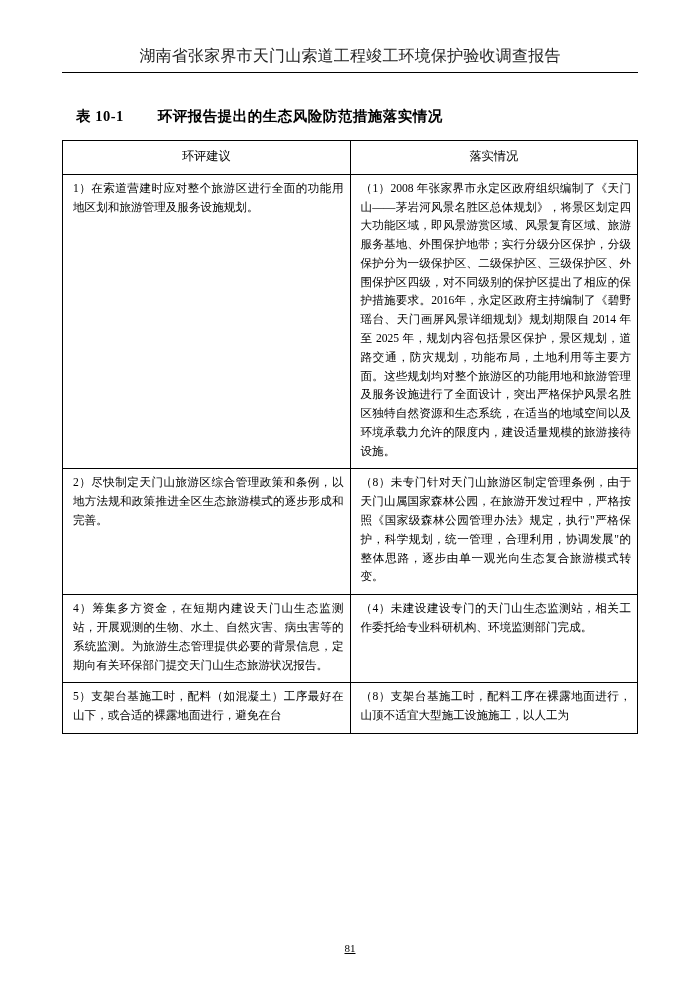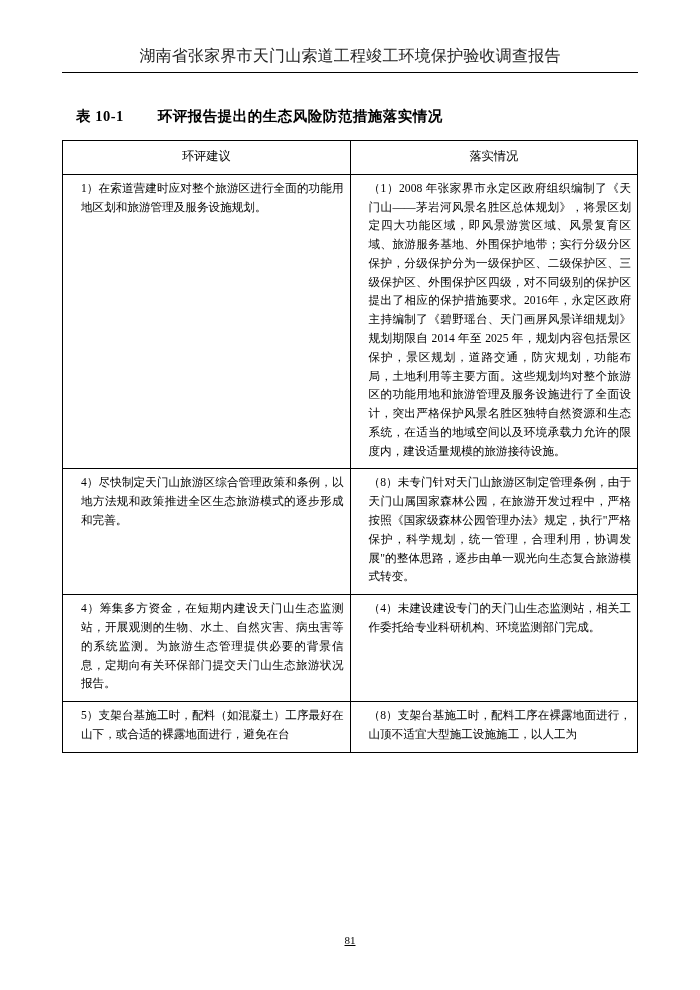--- a/index.html
+++ b/index.html
@@ -44,38 +44,38 @@
     margin-right: 34px;
   }
   table.main {
     border-collapse: collapse;
     width: 100%;
     table-layout: fixed;
   }
   table.main td, table.main th {
     border: 1px solid #000;
     vertical-align: top;
-    padding: 5px 6px 7px 18px;
+    padding: 5px 6px 7px 10px;
     font-size: 11.6px;
     line-height: 1.62;
     text-align: justify;
     text-justify: inter-ideograph;
     word-break: break-all;
   }
   table.main th {
     text-align: center;
     font-weight: normal;
     font-size: 12.2px;
     padding: 6px 6px 7px 6px;
   }
   td.col-left { width: 50%; }
   td.col-right { width: 50%; }
   .footer-pagenum {
     position: absolute;
-    bottom: 44px;
+    bottom: 36px;
     left: 0;
     width: 700px;
     text-align: center;
     font-size: 11px;
     text-decoration: underline;
   }
 </style>
 </head>
 <body>
 
@@ -94,21 +94,21 @@
         <th>环评建议</th>
         <th>落实情况</th>
       </tr>
     </thead>
     <tbody>
       <tr>
         <td class="col-left">1）在索道营建时应对整个旅游区进行全面的功能用地区划和旅游管理及服务设施规划。</td>
         <td class="col-right">（1）2008 年张家界市永定区政府组织编制了《天门山——茅岩河风景名胜区总体规划》，将景区划定四大功能区域，即风景游赏区域、风景复育区域、旅游服务基地、外围保护地带；实行分级分区保护，分级保护分为一级保护区、二级保护区、三级保护区、外围保护区四级，对不同级别的保护区提出了相应的保护措施要求。2016年，永定区政府主持编制了《碧野瑶台、天门画屏风景详细规划》规划期限自 2014 年至 2025 年，规划内容包括景区保护，景区规划，道路交通，防灾规划，功能布局，土地利用等主要方面。这些规划均对整个旅游区的功能用地和旅游管理及服务设施进行了全面设计，突出严格保护风景名胜区独特自然资源和生态系统，在适当的地域空间以及环境承载力允许的限度内，建设适量规模的旅游接待设施。</td>
       </tr>
       <tr>
-        <td class="col-left">4）尽快制定天门山旅游区综合管理政策和条例，以地方法规和政策推进全区生态旅游模式的逐步形成和完善。</td>
+        <td class="col-left">2）尽快制定天门山旅游区综合管理政策和条例，以地方法规和政策推进全区生态旅游模式的逐步形成和完善。</td>
         <td class="col-right">（8）未专门针对天门山旅游区制定管理条例，由于天门山属国家森林公园，在旅游开发过程中，严格按照《国家级森林公园管理办法》规定，执行"严格保护，科学规划，统一管理，合理利用，协调发展"的整体思路，逐步由单一观光向生态复合旅游模式转变。</td>
       </tr>
       <tr>
         <td class="col-left">4）筹集多方资金，在短期内建设天门山生态监测站，开展观测的生物、水土、自然灾害、病虫害等的系统监测。为旅游生态管理提供必要的背景信息，定期向有关环保部门提交天门山生态旅游状况报告。</td>
         <td class="col-right">（4）未建设建设专门的天门山生态监测站，相关工作委托给专业科研机构、环境监测部门完成。</td>
       </tr>
       <tr>
         <td class="col-left">5）支架台基施工时，配料（如混凝土）工序最好在山下，或合适的裸露地面进行，避免在台</td>
         <td class="col-right">（8）支架台基施工时，配料工序在裸露地面进行，山顶不适宜大型施工设施施工，以人工为</td>
       </tr>

